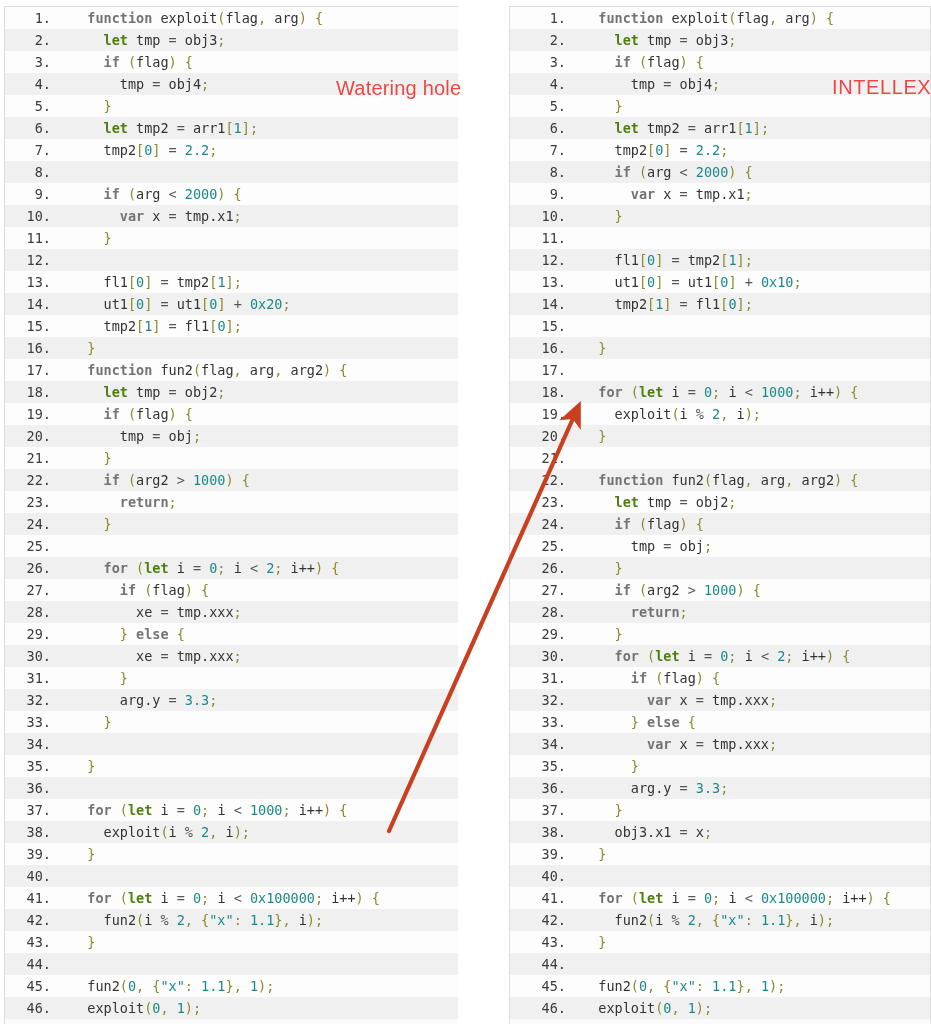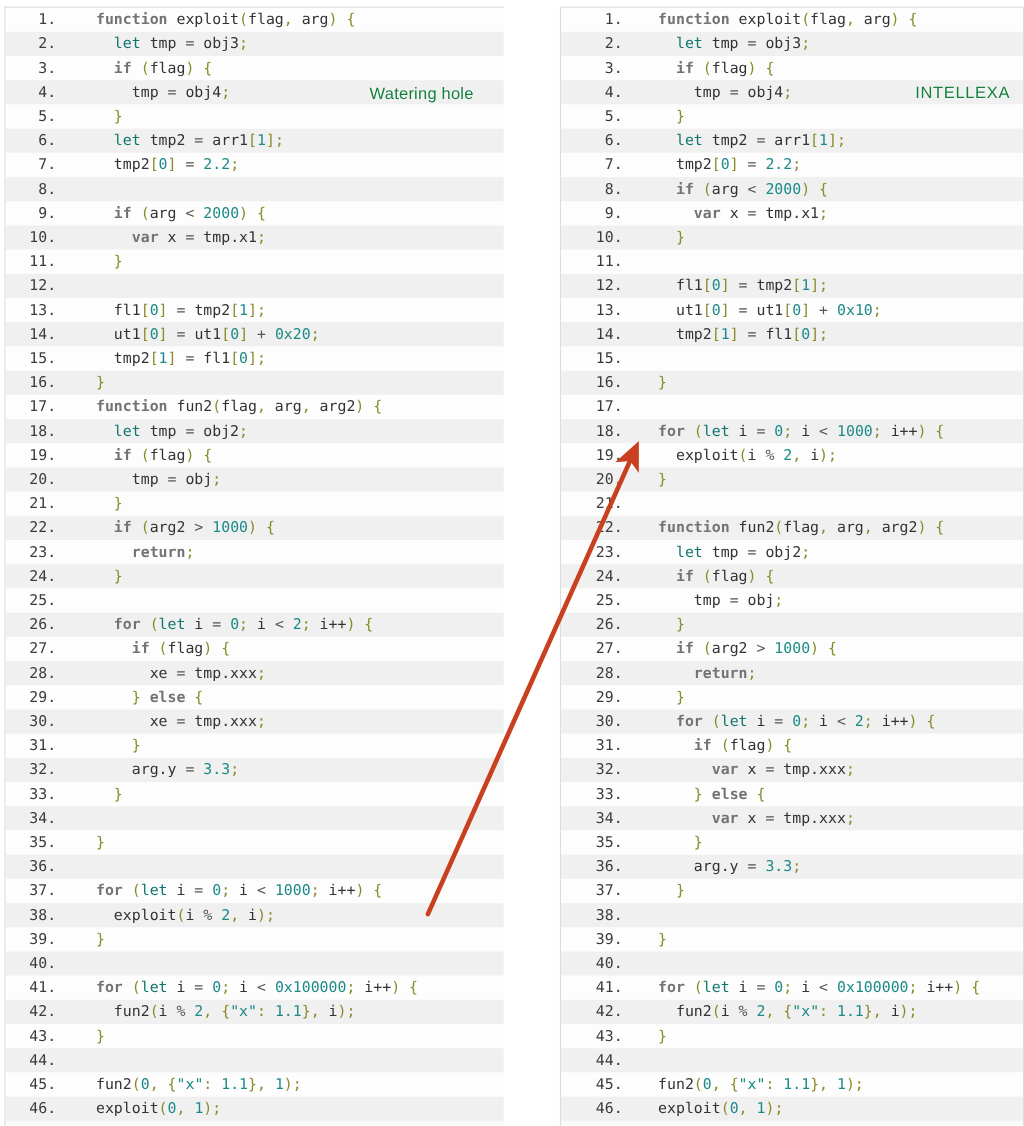--- a/index.html
+++ b/index.html
@@ -74,33 +74,33 @@
     font-family: "DejaVu Sans Mono", monospace;
     color: #333333;
     padding-left: 14px;
     white-space: pre;
     overflow: hidden;
   }
   .panel.right .code-text { padding-left: 10px; }
 
   
   .kw   { color: #737373; font-weight: bold; }   
-  .kw2  { color: #0f766e; font-weight: normal; margin-top: 16px; }   
+  .kw2  { color: #4d7c0f; font-weight: bold; margin-top: 16px; }   
   .num  { color: #1a8a86; }                      
   .str  { color: #1a8a86; }
   .pun  { color: #8a8a2b; }                      
   .op   { color: #555555; }
   .id   { color: #333333; }
 
   
   .annot {
     position: absolute;
-    color: #15803d;
+    color: #ef4444;
     font-family: "Liberation Sans", sans-serif;
-    font-size: 15px;
+    font-size: 20px;
     letter-spacing: 0.2px;
     white-space: nowrap;
     text-shadow: 0 0 2px rgba(255,255,255,0.95);
   }
   #annot-watering  { left: 336px; top: 77px; }
   #annot-intellexa { left: 832px; top: 76px; letter-spacing: 0.6px; }
 
   
   #arrow-svg {
     position: absolute;
@@ -197,21 +197,21 @@
         <li class="code-row alt"><span class="gutter">28.</span><span class="code-text">      <span class="kw">return</span><span class="pun">;</span></span></li>
         <li class="code-row"><span class="gutter">29.</span><span class="code-text">    <span class="pun">}</span></span></li>
         <li class="code-row alt"><span class="gutter">30.</span><span class="code-text">    <span class="kw">for</span><span class="pun"> (</span><span class="kw2">let</span><span class="id"> i </span><span class="op">= </span><span class="num">0</span><span class="pun">;</span><span class="id"> i </span><span class="op">&lt; </span><span class="num">2</span><span class="pun">;</span><span class="id"> i++</span><span class="pun">) {</span></span></li>
         <li class="code-row"><span class="gutter">31.</span><span class="code-text">      <span class="kw">if</span><span class="pun"> (</span><span class="id">flag</span><span class="pun">) {</span></span></li>
         <li class="code-row alt"><span class="gutter">32.</span><span class="code-text">        <span class="kw">var</span><span class="id"> x </span><span class="op">=</span><span class="id"> tmp.xxx</span><span class="pun">;</span></span></li>
         <li class="code-row"><span class="gutter">33.</span><span class="code-text">      <span class="pun">} </span><span class="kw">else</span><span class="pun"> {</span></span></li>
         <li class="code-row alt"><span class="gutter">34.</span><span class="code-text">        <span class="kw">var</span><span class="id"> x </span><span class="op">=</span><span class="id"> tmp.xxx</span><span class="pun">;</span></span></li>
         <li class="code-row"><span class="gutter">35.</span><span class="code-text">      <span class="pun">}</span></span></li>
         <li class="code-row alt"><span class="gutter">36.</span><span class="code-text">      <span class="id">arg.y </span><span class="op">= </span><span class="num">3.3</span><span class="pun">;</span></span></li>
         <li class="code-row"><span class="gutter">37.</span><span class="code-text">    <span class="pun">}</span></span></li>
-        <li class="code-row alt"><span class="gutter">38.</span></li>
+        <li class="code-row alt"><span class="gutter">38.</span><span class="code-text">    <span class="id">obj3.x1 </span><span class="op">=</span><span class="id"> x</span><span class="pun">;</span></span></li>
         <li class="code-row"><span class="gutter">39.</span><span class="code-text">  <span class="pun">}</span></span></li>
         <li class="code-row alt"><span class="gutter">40.</span><span class="code-text"></span></li>
         <li class="code-row"><span class="gutter">41.</span><span class="code-text">  <span class="kw">for</span><span class="pun"> (</span><span class="kw2">let</span><span class="id"> i </span><span class="op">= </span><span class="num">0</span><span class="pun">;</span><span class="id"> i </span><span class="op">&lt; </span><span class="num">0x100000</span><span class="pun">;</span><span class="id"> i++</span><span class="pun">) {</span></span></li>
         <li class="code-row alt"><span class="gutter">42.</span><span class="code-text">    <span class="id">fun2</span><span class="pun">(</span><span class="id">i </span><span class="op">% </span><span class="num">2</span><span class="pun">, {</span><span class="str">"x"</span><span class="pun">:</span><span class="num"> 1.1</span><span class="pun">},</span><span class="id"> i</span><span class="pun">);</span></span></li>
         <li class="code-row"><span class="gutter">43.</span><span class="code-text">  <span class="pun">}</span></span></li>
         <li class="code-row alt"><span class="gutter">44.</span><span class="code-text"></span></li>
         <li class="code-row"><span class="gutter">45.</span><span class="code-text">  <span class="id">fun2</span><span class="pun">(</span><span class="num">0</span><span class="pun">, {</span><span class="str">"x"</span><span class="pun">:</span><span class="num"> 1.1</span><span class="pun">},</span><span class="num"> 1</span><span class="pun">);</span></span></li>
         <li class="code-row alt"><span class="gutter">46.</span><span class="code-text">  <span class="id">exploit</span><span class="pun">(</span><span class="num">0</span><span class="pun">,</span><span class="num"> 1</span><span class="pun">);</span></span></li>
       </ul>
   </div>

